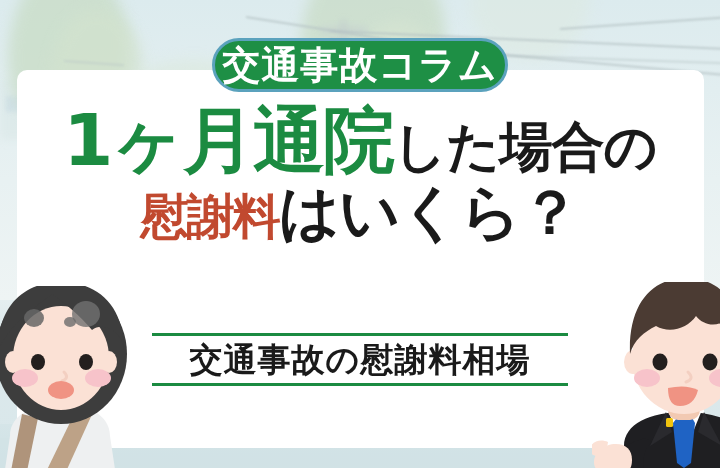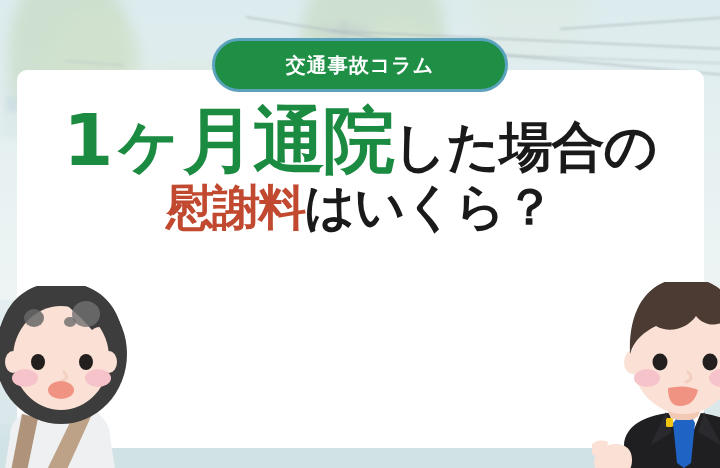--- a/index.html
+++ b/index.html
@@ -41,32 +41,32 @@
 
   
   .card{position:absolute;left:17px;top:70px;width:687px;height:378px;
         background:#fff;border-radius:10px;}
 
   
   .badge{position:absolute;left:212px;top:38px;width:296px;height:54px;
          box-sizing:border-box;
          background:#1e8f45;border:3px solid #5ba2bd;border-radius:28px;
          display:flex;align-items:center;justify-content:center;z-index:5;}
-  .badge span{color:#fff;font-size:20px;font-weight:700;letter-spacing:1px;
+  .badge span{color:#fff;font-size:38px;font-weight:700;letter-spacing:1px;
               line-height:1;}
 
   
   .headline{position:absolute;left:0;top:104px;width:720px;text-align:center;z-index:4;}
   .line1{white-space:nowrap;line-height:1;}
   .line2{white-space:nowrap;line-height:1;margin-top:6px;}
   .big-green{color:#1b8b41;font-size:72px;font-weight:900;letter-spacing:-2px;
              vertical-align:baseline;}
   .blk-1{color:#1a1a1a;font-size:53px;font-weight:700;letter-spacing:-1px;}
   .big-orange{color:#c1492f;font-size:48px;font-weight:900;letter-spacing:-2px;}
-  .blk-2{color:#1a1a1a;font-size:50px;font-weight:700;letter-spacing:-1px;margin-top:12px;}
+  .blk-2{color:#1a1a1a;font-size:60px;font-weight:700;letter-spacing:-1px;margin-top:12px;}
 
   
   .sub-wrap{position:absolute;left:152px;top:333px;width:416px;z-index:4;}
   .rule{height:3px;background:#1b8b41;width:100%;}
   .sub-text{font-size:33px;color:#1a1a1a;font-weight:600;text-align:center;
             line-height:1.18;padding:5px 0 3px;letter-spacing:1px;}
 
   
   .chars{position:absolute;inset:0;z-index:6;pointer-events:none;}
   .chars svg{position:absolute;}
@@ -108,20 +108,25 @@
 
   <div class="headline">
     <div class="line1">
       <span class="big-green">1ヶ月通院</span><span class="blk-1">した場合の</span>
     </div>
     <div class="line2">
       <span class="big-orange">慰謝料</span><span class="blk-2">はいくら？</span>
     </div>
   </div>
 
+  <div class="sub-wrap">
+    <div class="rule"></div>
+    <div class="sub-text">交通事故の慰謝料相場</div>
+    <div class="rule"></div>
+  </div>
 
   <div class="chars">
 
     <svg class="woman" width="170" height="190" viewBox="0 0 170 190">
 
       <path d="M28 150 C28 128 52 118 78 118 C104 118 128 128 128 150 L134 190 L22 190 Z" fill="#eef0f1"></path>
 
       <path d="M96 120 L62 190 L82 190 L112 124 Z" fill="#bda287"></path>
       <path d="M40 128 L28 190 L44 190 L56 132 Z" fill="#a78a6e" opacity="0.9"></path>
 

